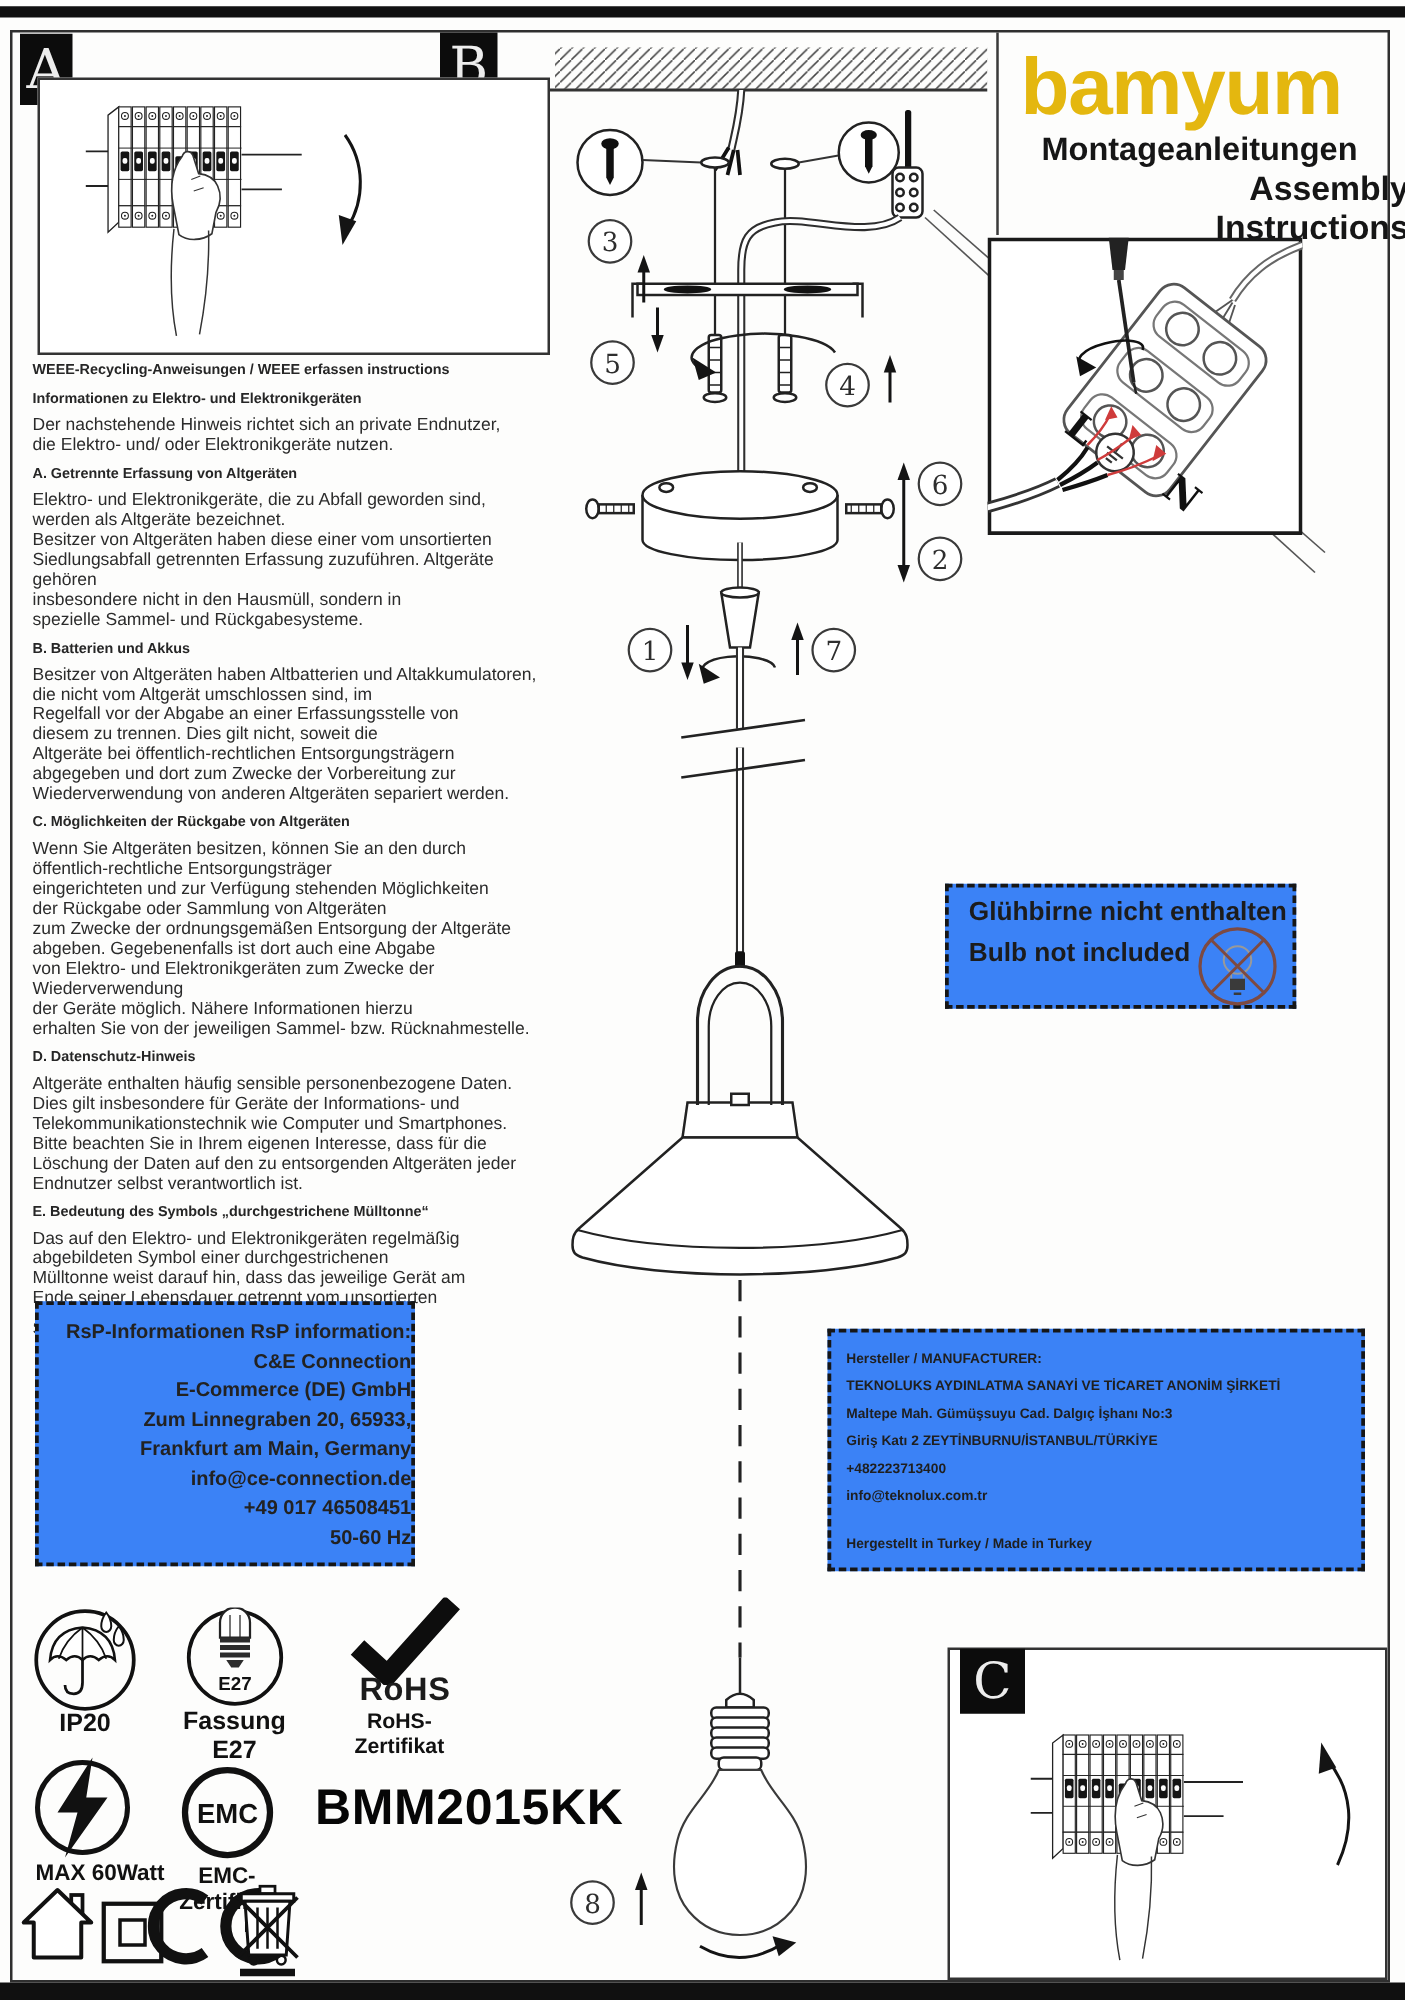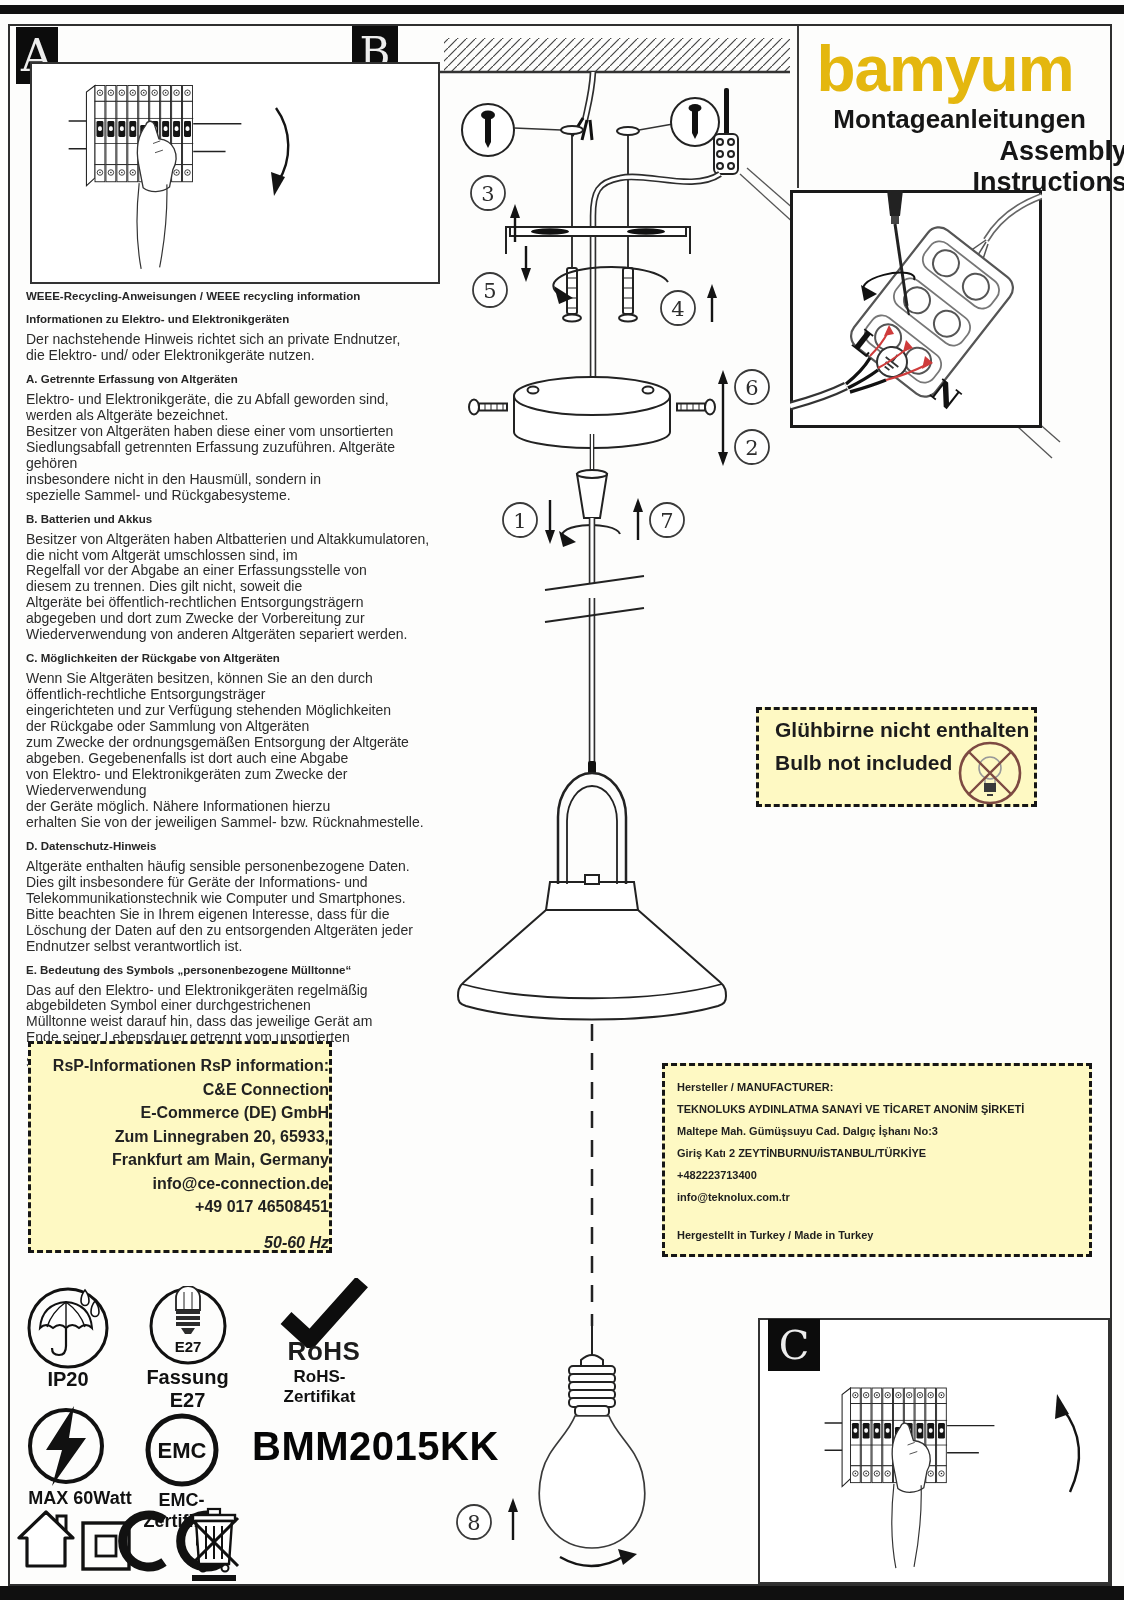--- a/index.html
+++ b/index.html
@@ -24,27 +24,27 @@
   .sub{width:286px;text-align:right;font-weight:700;color:#161616;}
   .sub1{left:800px;top:104px;font-size:26px;}
   .sub2{left:841px;top:136px;font-size:27px;}
   
   .weee{left:26px;top:290px;width:404px;color:#262626;}
   .weee-title{font-size:11.5px;font-weight:700;margin-bottom:11px;}
   .weee-h{font-size:11.5px;font-weight:700;margin:9px 0 7px 0;}
   .weee-p{font-size:14px;font-weight:500;line-height:1.14;white-space:pre-line;color:#2b2b2b;}
   .weee-outro{margin-top:9px;}
   
-  .dashedbox{border:3px dashed #161616;background:#fef9c3;box-sizing:border-box;}
+  .dashedbox{border:3px dashed #161616;background:#3b82f6;box-sizing:border-box;}
   .bulbbox{left:756px;top:707px;width:281px;height:100px;padding:8px 0 0 16px;}
   .bulbbox .l1{font-size:21px;font-weight:600;}
   .bulbbox .l2{font-size:21px;font-weight:600;margin-top:9px;}
   .rspbox{left:28px;top:1041px;width:304px;height:212px;padding:10px 0 0 14px;
           font-size:16px;font-weight:700;line-height:23.5px;color:#222;text-align:right;}
-  .rspbox .freq{margin-top:12px;font-style:italic;}
+  .rspbox .freq{margin-top:0;}
   .mfgbox{left:662px;top:1063px;width:430px;height:194px;padding:10px 0 0 12px;
           font-size:11px;font-weight:700;line-height:22px;color:#1f1f1f;}
   .mfgbox .origin{margin-top:16px;}
   
   .certlbl{font-weight:700;color:#111;text-align:center;}
   .ip20lbl{left:28px;top:1368px;width:80px;font-size:20px;}
   .e27lbl{left:130px;top:1366px;width:115px;font-size:20px;}
   .rohs-big{left:284px;top:1336px;width:80px;font-size:26px;font-weight:800;text-align:center;letter-spacing:0.5px;}
   .rohslbl{left:262px;top:1367px;width:115px;font-size:17px;}
   .maxlbl{left:26px;top:1488px;width:108px;font-size:18px;}
@@ -412,21 +412,21 @@
           <polygon class="redh" points="94,146 104,144 99,135"></polygon>
         <path class="redarr" d="M88,178 C100,172 110,164 118,158"></path>
           <polygon class="redh" points="113,162 123,158 116,150"></polygon>
         <path class="redarr" d="M96,190 C112,186 126,180 138,174"></path>
           <polygon class="redh" points="132,179 143,173 135,166"></polygon>
       </g>
     </svg>
   </div>
 
   <div class="abs weee">
-    <div class="weee-title">WEEE-Recycling-Anweisungen / WEEE recycling information</div>
+    <div class="weee-title">WEEE-Recycling-Anweisungen / WEEE erfassen instructions</div>
     <div class="weee-h">Informationen zu Elektro- und Elektronikgeräten</div>
     <div class="weee-p">Der nachstehende Hinweis richtet sich an private Endnutzer,
  die Elektro- und/ oder Elektronikgeräte nutzen.</div>
     <div class="weee-h">A. Getrennte Erfassung von Altgeräten</div>
     <div class="weee-p">Elektro- und Elektronikgeräte, die zu Abfall geworden sind,
  werden als Altgeräte bezeichnet.
 Besitzer von Altgeräten haben diese einer vom unsortierten
 Siedlungsabfall getrennten Erfassung zuzuführen. Altgeräte gehören
 insbesondere nicht in den Hausmüll, sondern in
 spezielle Sammel- und Rückgabesysteme.</div>
@@ -448,21 +448,21 @@
  von Elektro- und Elektronikgeräten zum Zwecke der Wiederverwendung
 der Geräte möglich. Nähere Informationen hierzu
 erhalten Sie von der jeweiligen Sammel- bzw. Rücknahmestelle.</div>
     <div class="weee-h">D. Datenschutz-Hinweis</div>
     <div class="weee-p">Altgeräte enthalten häufig sensible personenbezogene Daten.
 Dies gilt insbesondere für Geräte der Informations- und
 Telekommunikationstechnik wie Computer und Smartphones.
  Bitte beachten Sie in Ihrem eigenen Interesse, dass für die
 Löschung der Daten auf den zu entsorgenden Altgeräten jeder
 Endnutzer selbst verantwortlich ist.</div>
-    <div class="weee-h">E. Bedeutung des Symbols „personenbezogene Mülltonne“</div>
+    <div class="weee-h">E. Bedeutung des Symbols „durchgestrichene Mülltonne“</div>
     <div class="weee-p">Das auf den Elektro- und Elektronikgeräten regelmäßig
  abgebildeten Symbol einer durchgestrichenen
 Mülltonne weist darauf hin, dass das jeweilige Gerät am
 Ende seiner Lebensdauer getrennt vom unsortierten</div>
     <div class="weee-p weee-outro">Siedlungsabfall zu erfassen ist.</div>
   </div>
 
   <div class="abs dashedbox bulbbox" style="z-index:3;">
     <div class="l1">Glühbirne nicht enthalten</div>
     <div class="l2">Bulb not included</div>

